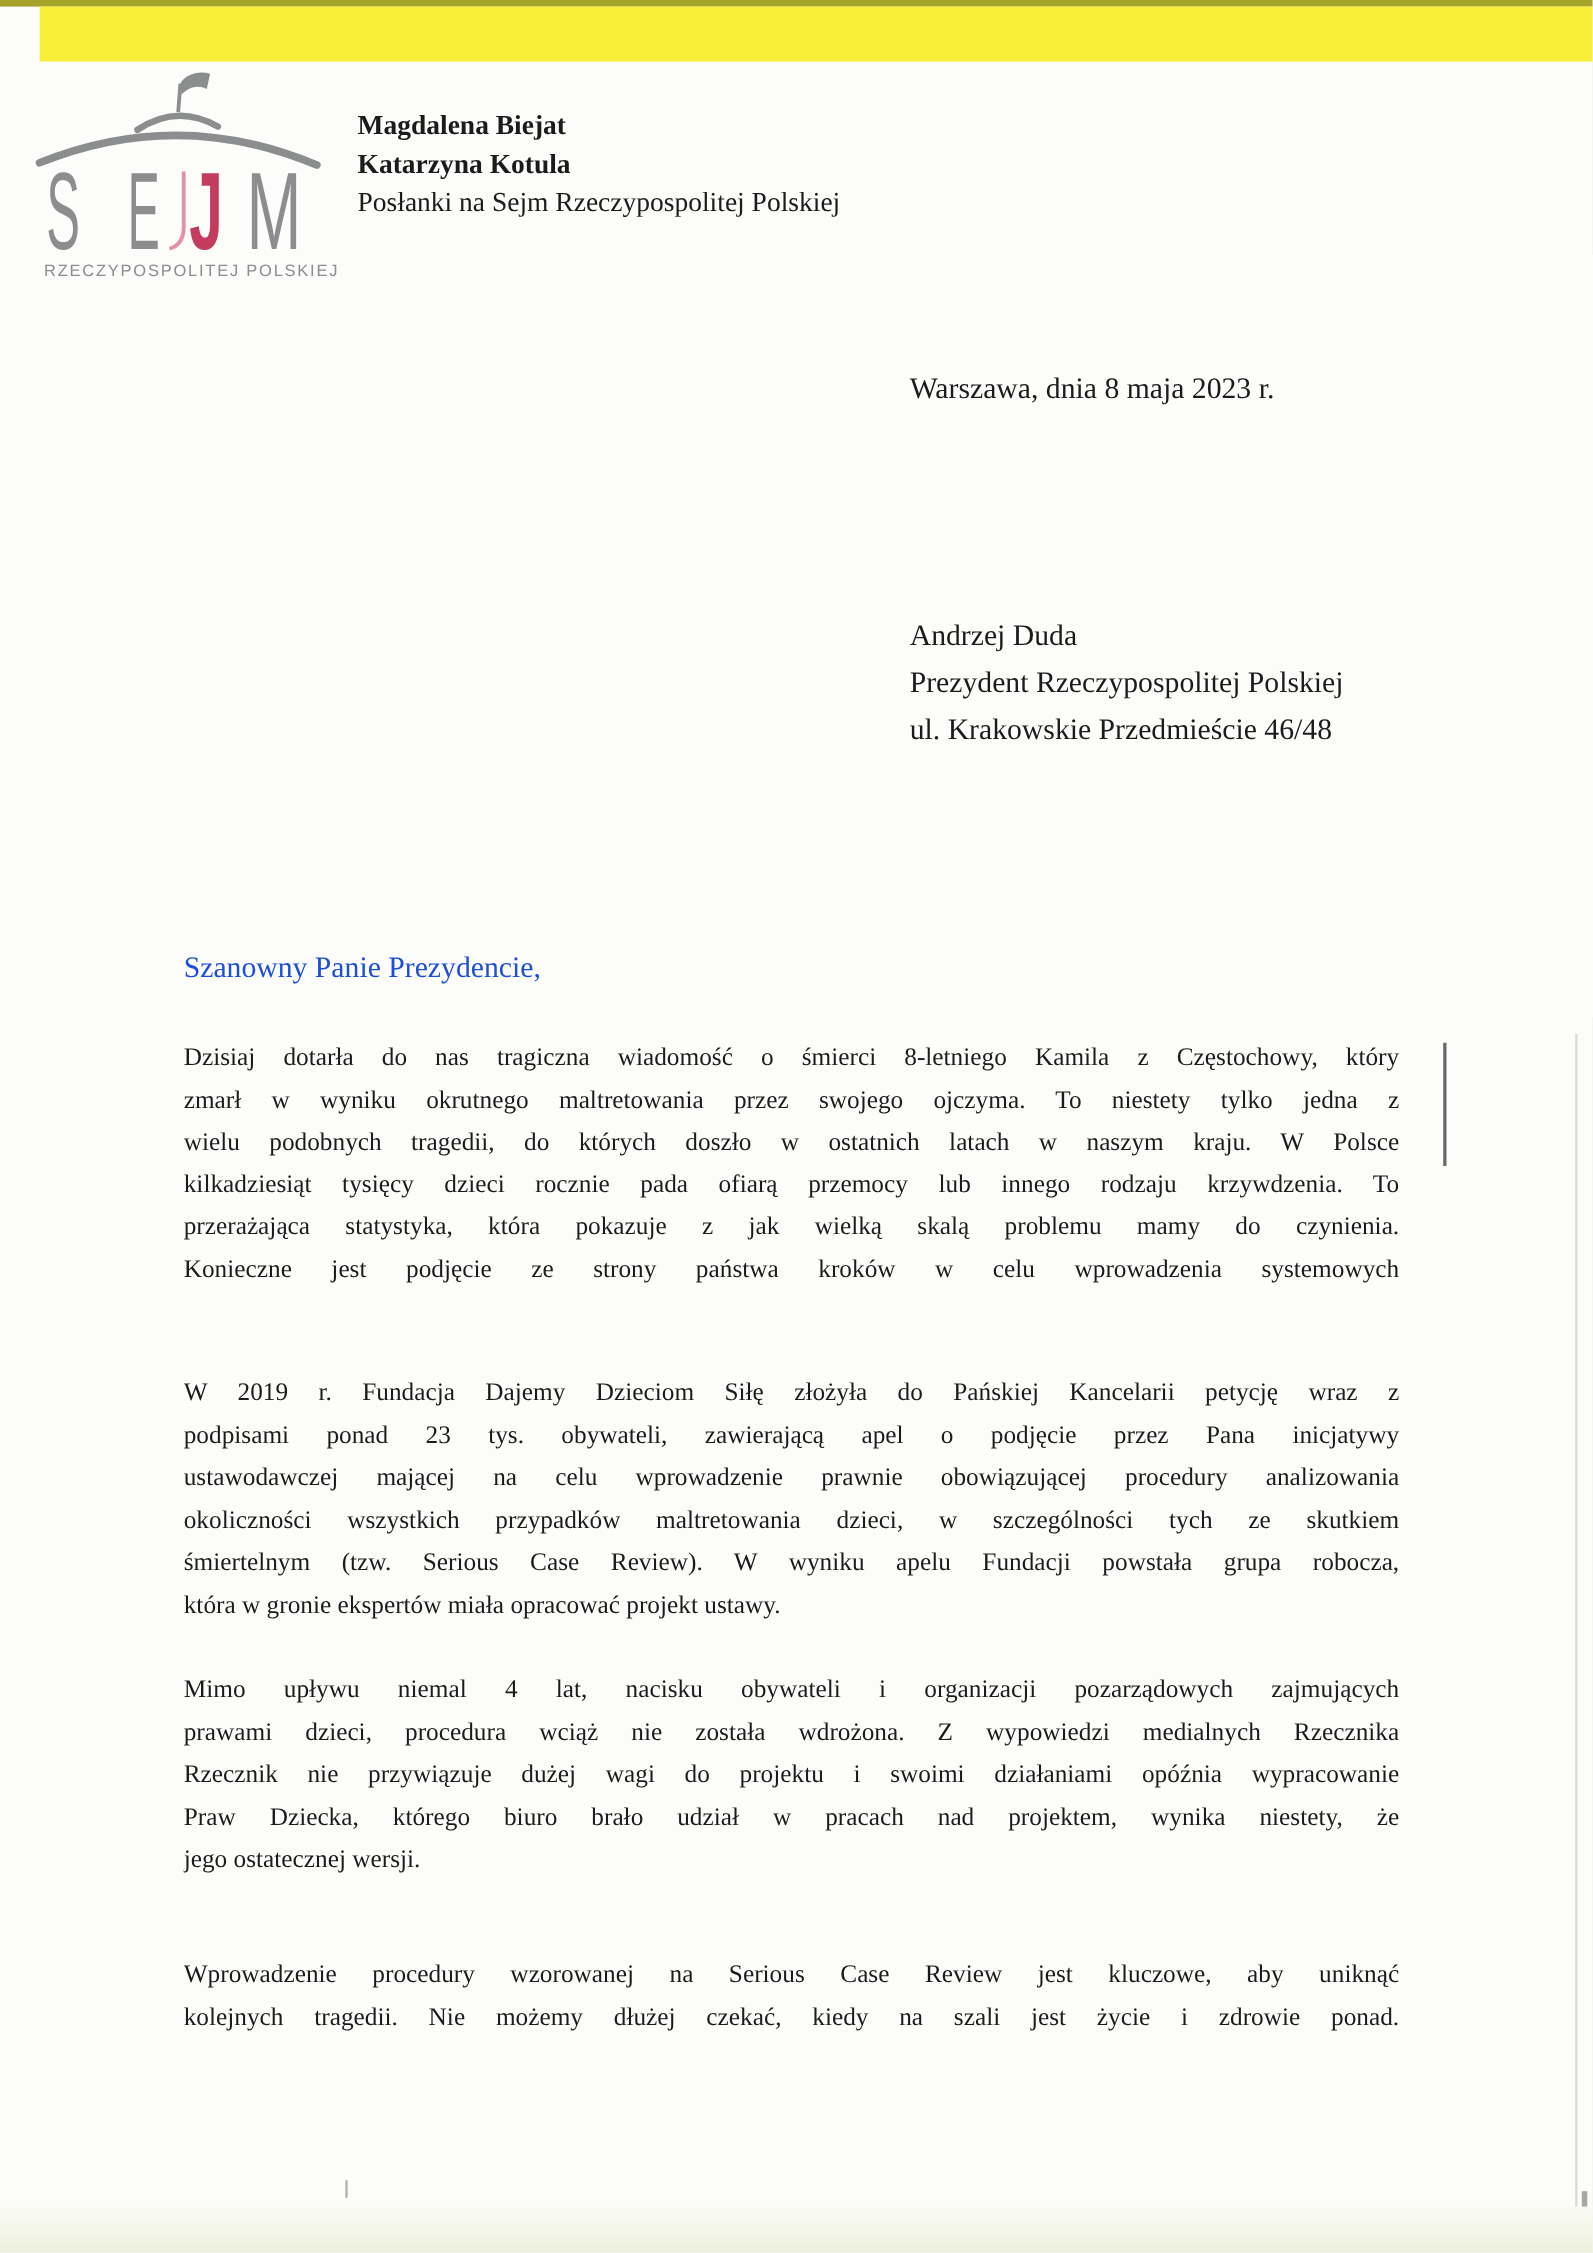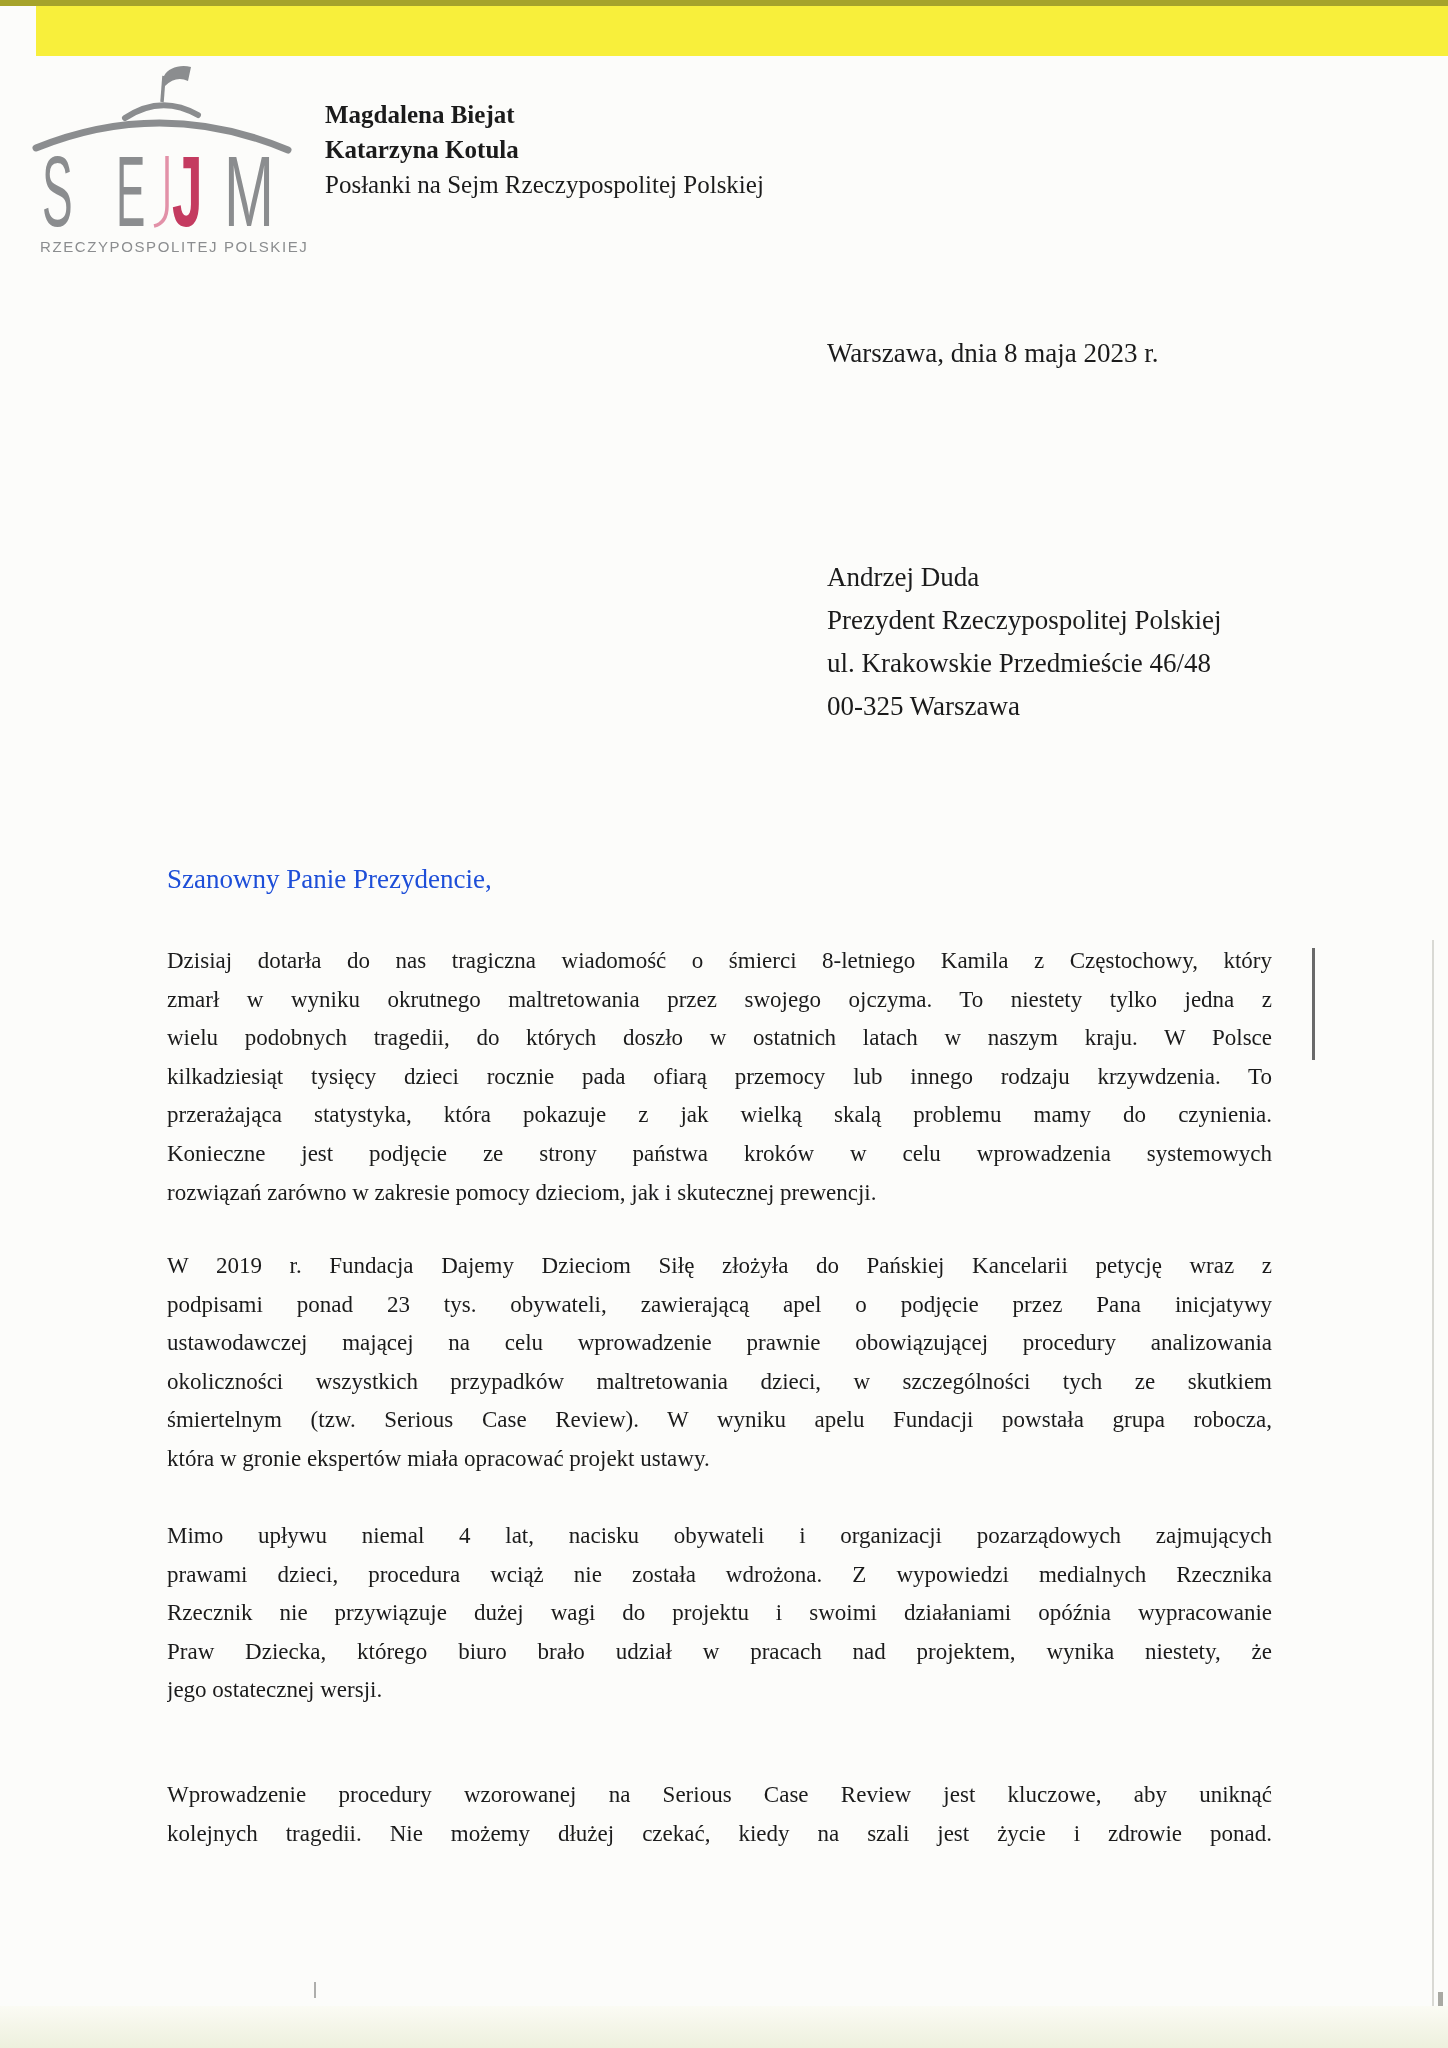--- a/index.html
+++ b/index.html
@@ -77,33 +77,31 @@
     <div class="nm">Katarzyna Kotula</div>
     <div>Posłanki na Sejm Rzeczypospolitej Polskiej</div>
   </div>
 
   <div class="dateline">Warszawa, dnia 8 maja 2023 r.</div>
 
   <div class="recipient">
     <div>Andrzej Duda</div>
     <div>Prezydent Rzeczypospolitej Polskiej</div>
     <div>ul. Krakowskie Przedmieście 46/48</div>
-    <div>00-325 Warszawa</div>
   </div>
 
   <div class="salutation">Szanowny Panie Prezydencie,</div>
 
   <div class="para p1">
     <div class="ln">Dzisiaj dotarła do nas tragiczna wiadomość o śmierci 8-letniego Kamila z Częstochowy, który</div>
     <div class="ln">zmarł w wyniku okrutnego maltretowania przez swojego ojczyma. To niestety tylko jedna z</div>
     <div class="ln">wielu podobnych tragedii, do których doszło w ostatnich latach w naszym kraju. W Polsce</div>
     <div class="ln">kilkadziesiąt tysięcy dzieci rocznie pada ofiarą przemocy lub innego rodzaju krzywdzenia. To</div>
     <div class="ln">przerażająca statystyka, która pokazuje z jak wielką skalą problemu mamy do czynienia.</div>
     <div class="ln">Konieczne jest podjęcie ze strony państwa kroków w celu wprowadzenia systemowych</div>
-    <div class="ln last">rozwiązań zarówno w zakresie pomocy dzieciom, jak i skutecznej prewencji.</div>
   </div>
 
   <div class="para p2">
     <div class="ln">W 2019 r. Fundacja Dajemy Dzieciom Siłę złożyła do Pańskiej Kancelarii petycję wraz z</div>
     <div class="ln">podpisami ponad 23 tys. obywateli, zawierającą apel o podjęcie przez Pana inicjatywy</div>
     <div class="ln">ustawodawczej mającej na celu wprowadzenie prawnie obowiązującej procedury analizowania</div>
     <div class="ln">okoliczności wszystkich przypadków maltretowania dzieci, w szczególności tych ze skutkiem</div>
     <div class="ln">śmiertelnym (tzw. Serious Case Review). W wyniku apelu Fundacji powstała grupa robocza,</div>
     <div class="ln last">która w gronie ekspertów miała opracować projekt ustawy.</div>
   </div>

